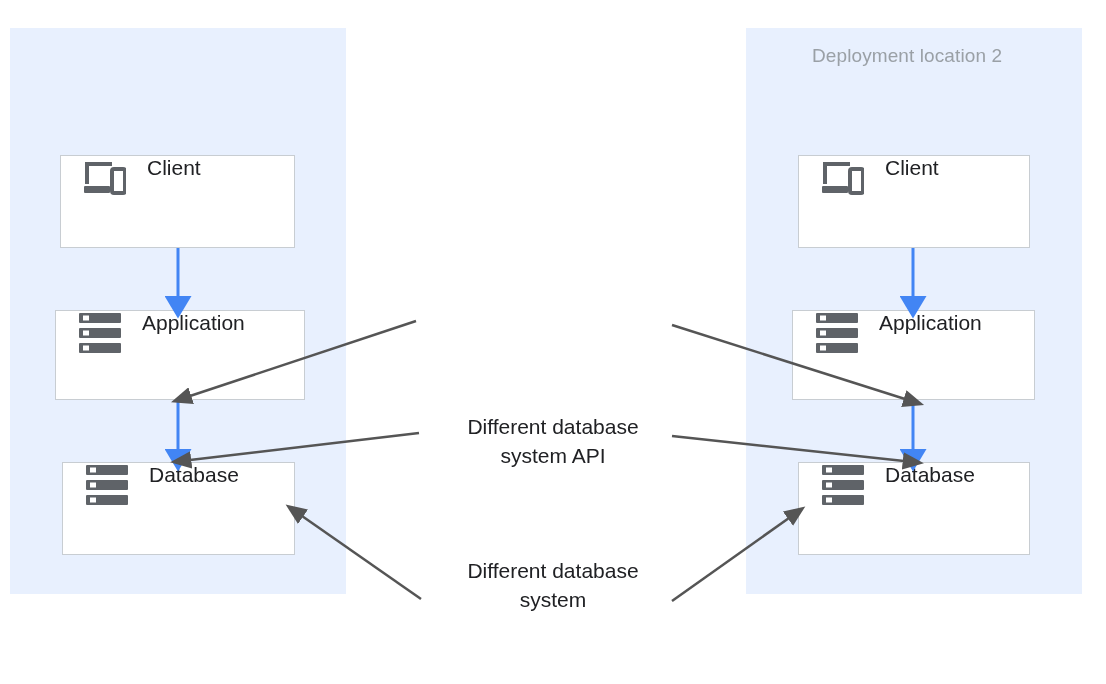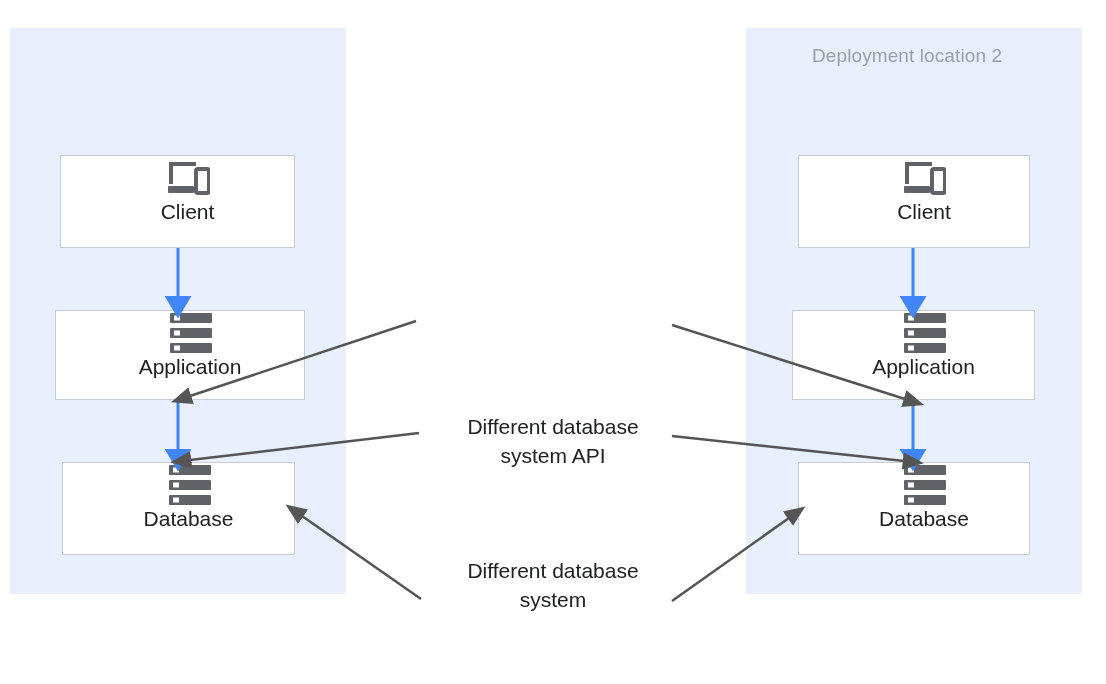--- a/index.html
+++ b/index.html
@@ -32,22 +32,20 @@
     white-space: nowrap;
   }
 
   
   .node {
     position: absolute;
     background: #ffffff;
     border: 1px solid #c8cdd2;
     box-sizing: border-box;
     display: flex;
-    align-items: center;
-    flex-direction: column;
   }
   .node-icon {
     flex: 0 0 auto;
     margin-left: 22px;
     width: 44px;
     height: 44px;
     display: flex;
     align-items: center;
     justify-content: center;
   }

